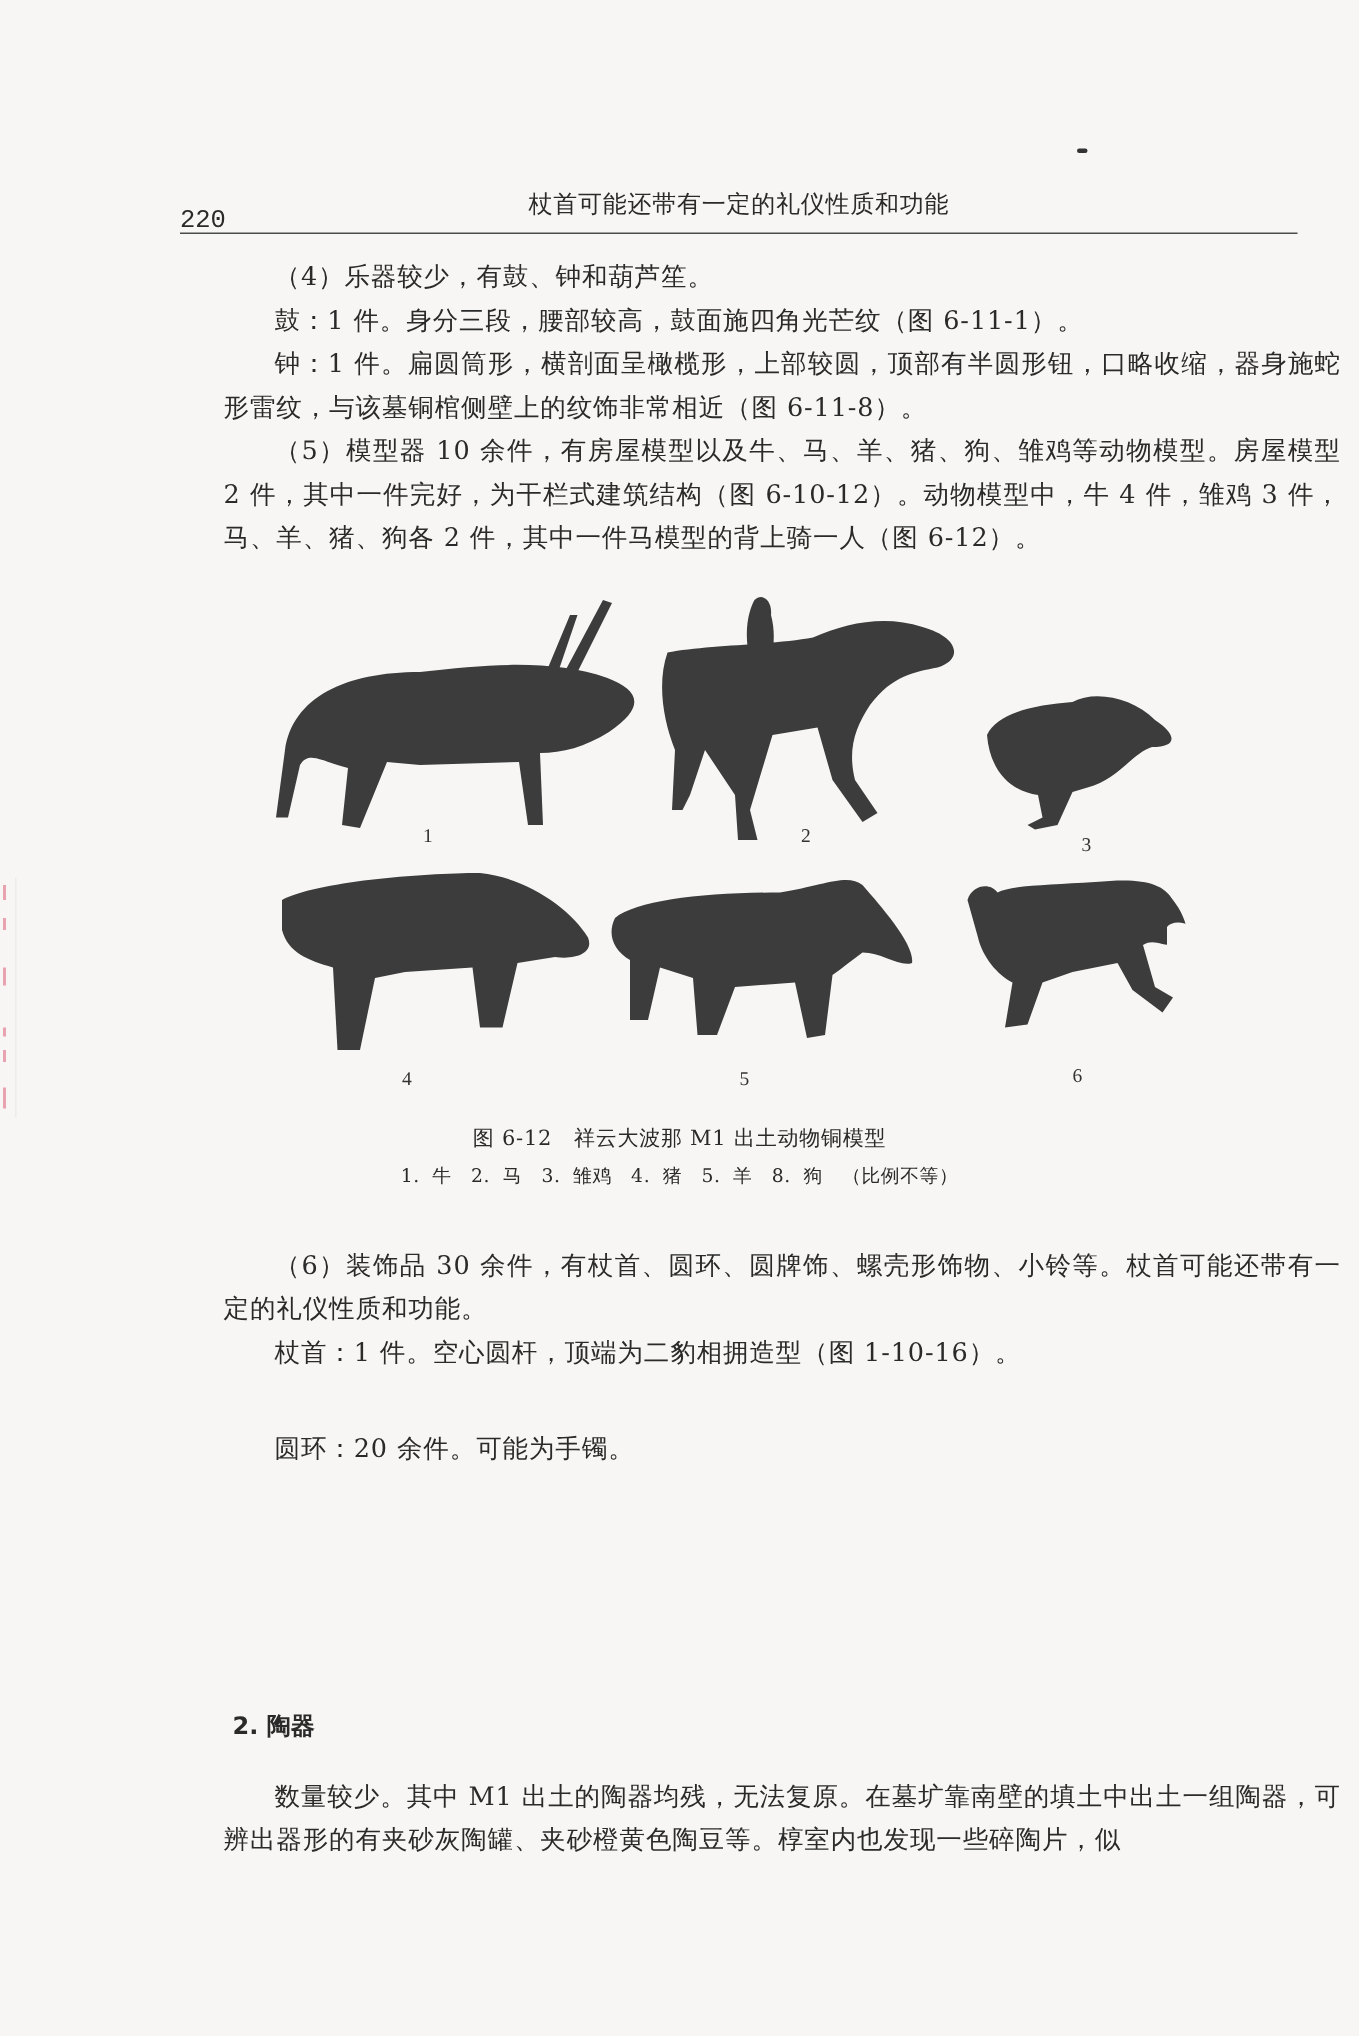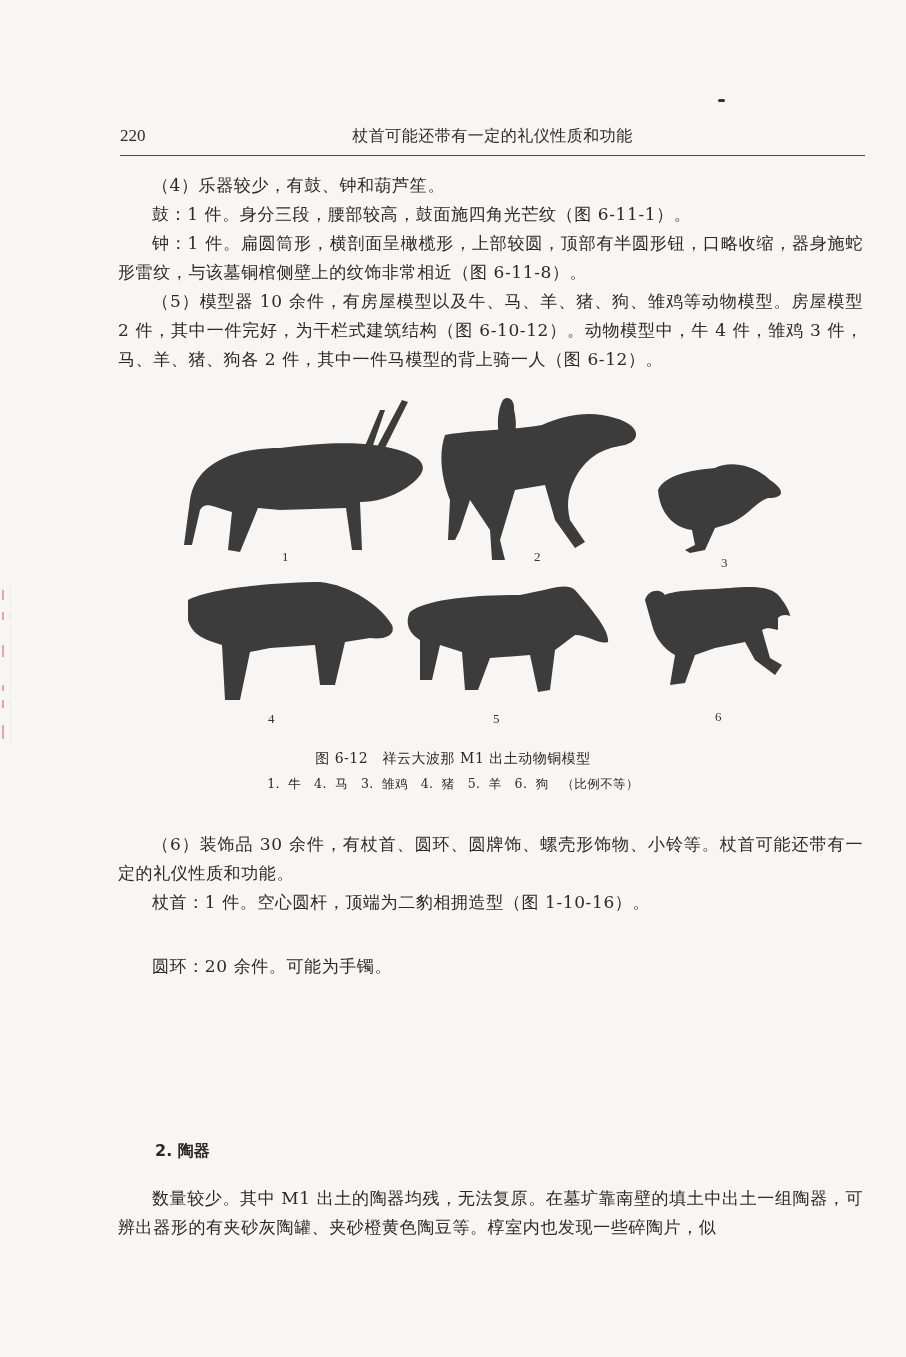--- a/index.html
+++ b/index.html
@@ -9,26 +9,26 @@
     font-family: "DejaVu Serif", "Liberation Serif", serif;
     color: #2a2a2a;
   }
   .page { position: absolute; inset: 0; }
   .speck { position: absolute; left: 718px; top: 99px; width: 7px; height: 3px; background: #333; border-radius: 2px; }
   .margin-marks { position: absolute; left: 0; top: 590px; width: 14px; height: 150px; }
   .margin-marks i { position: absolute; left: 2px; width: 2px; background: #e9a3b0; }
   .margin-line { position: absolute; left: 10px; top: 585px; width: 1px; height: 160px; background: #ececec; }
 
   .header { position: absolute; left: 120px; top: 126px; width: 745px; height: 30px; }
-  .page-number { position: absolute; left: 0; top: 0; font-family: Liberation Serif, serif; font-size: 17px; }
+  .page-number { position: absolute; left: 0; top: 12px; font-family: Liberation Mono, monospace; font-size: 17px; }
   .running-title { position: absolute; left: 0; right: 0; top: 0; text-align: center; font-size: 16px; letter-spacing: 0.5px; }
   .header-rule { position: absolute; left: 120px; top: 155px; width: 745px; height: 1px; background: #4a4a4a; }
 
   .para { position: absolute; left: 118px; width: 745px; font-size: 17px; line-height: 29px; letter-spacing: 0.6px; text-align: justify; }
-  .para.indent { text-indent: 34px; }
+  .para.indent { text-indent: 34px; margin-left: 31px; }
 
   .figure { position: absolute; left: 170px; top: 390px; width: 640px; height: 345px; }
   .figure svg { width: 100%; height: 100%; }
   .fig-label { font-family: "Liberation Serif", serif; font-size: 13px; fill: #333; }
 
   .caption { position: absolute; left: 0; width: 906px; text-align: center; }
   .caption-title { top: 750px; font-size: 14px; letter-spacing: 0.5px; }
   .caption-legend { top: 776px; font-size: 12.5px; letter-spacing: 0.4px; word-spacing: 4px; }
 
   .section-heading { position: absolute; left: 118px; top: 1141px; font-family: "DejaVu Sans", sans-serif; font-weight: bold; font-size: 16px; margin-left: 37px; }
@@ -94,21 +94,21 @@
       <text class="fig-label" x="112" y="171">1</text>
       <text class="fig-label" x="364" y="171">2</text>
       <text class="fig-label" x="551" y="177">3</text>
       <text class="fig-label" x="98" y="333">4</text>
       <text class="fig-label" x="323" y="333">5</text>
       <text class="fig-label" x="545" y="331">6</text>
     </svg>
   </div>
 
   <div class="caption caption-title">图 6-12　祥云大波那 M1 出土动物铜模型</div>
-  <div class="caption caption-legend">1. 牛　4. 马　3. 雏鸡　4. 猪　5. 羊　6. 狗　（比例不等）</div>
+  <div class="caption caption-legend">1. 牛　2. 马　3. 雏鸡　4. 猪　5. 羊　8. 狗　（比例不等）</div>
 
   <div class="para indent" style="top:830px">（6）装饰品 30 余件，有杖首、圆环、圆牌饰、螺壳形饰物、小铃等。杖首可能还带有一定的礼仪性质和功能。</div>
   <div class="para indent" style="top:888px">杖首：1 件。空心圆杆，顶端为二豹相拥造型（图 1-10-16）。</div>
   <div class="para indent" style="top:952px">圆环：20 余件。可能为手镯。</div>
 
   <div class="section-heading">2. 陶器</div>
   <div class="para indent" style="top:1184px">数量较少。其中 M1 出土的陶器均残，无法复原。在墓圹靠南壁的填土中出土一组陶器，可辨出器形的有夹砂灰陶罐、夹砂橙黄色陶豆等。椁室内也发现一些碎陶片，似</div>
 </div>
 
 </body></html>

